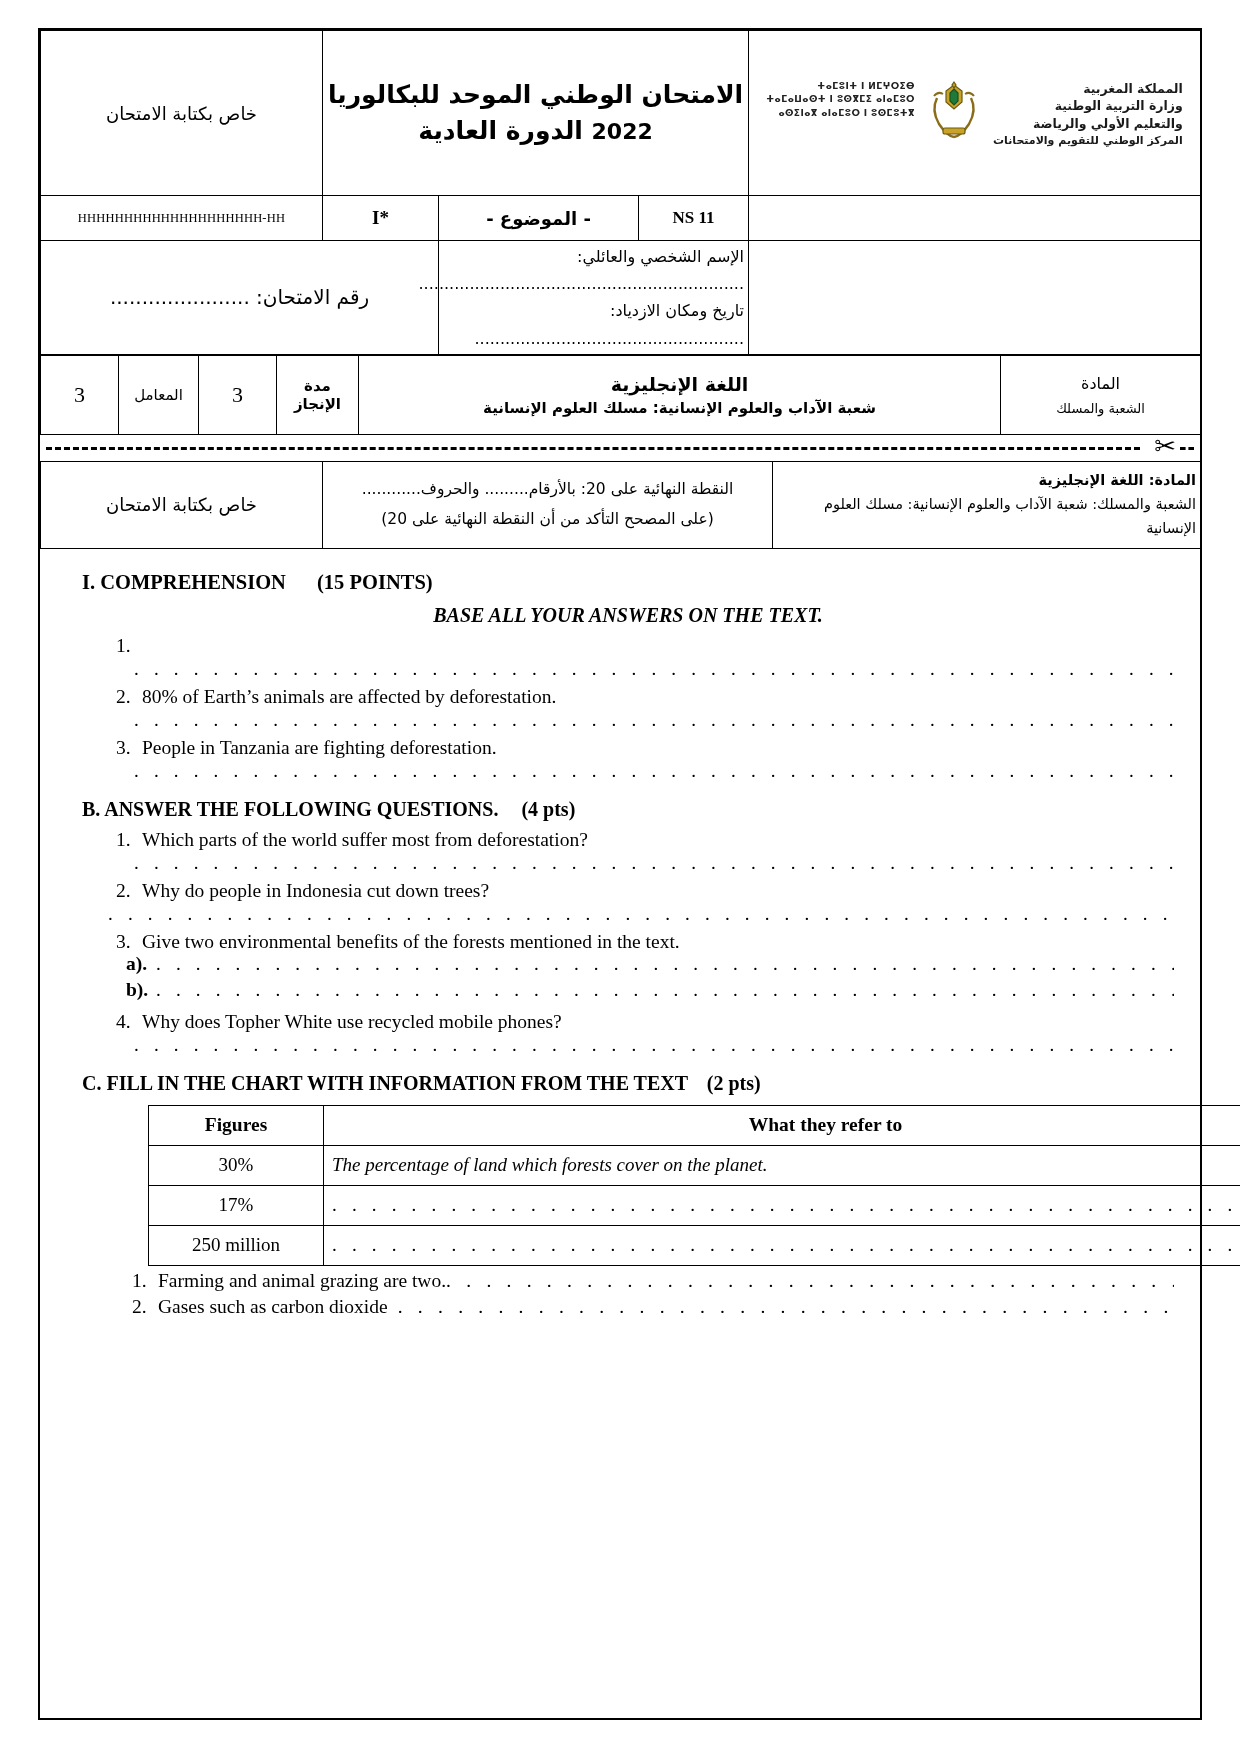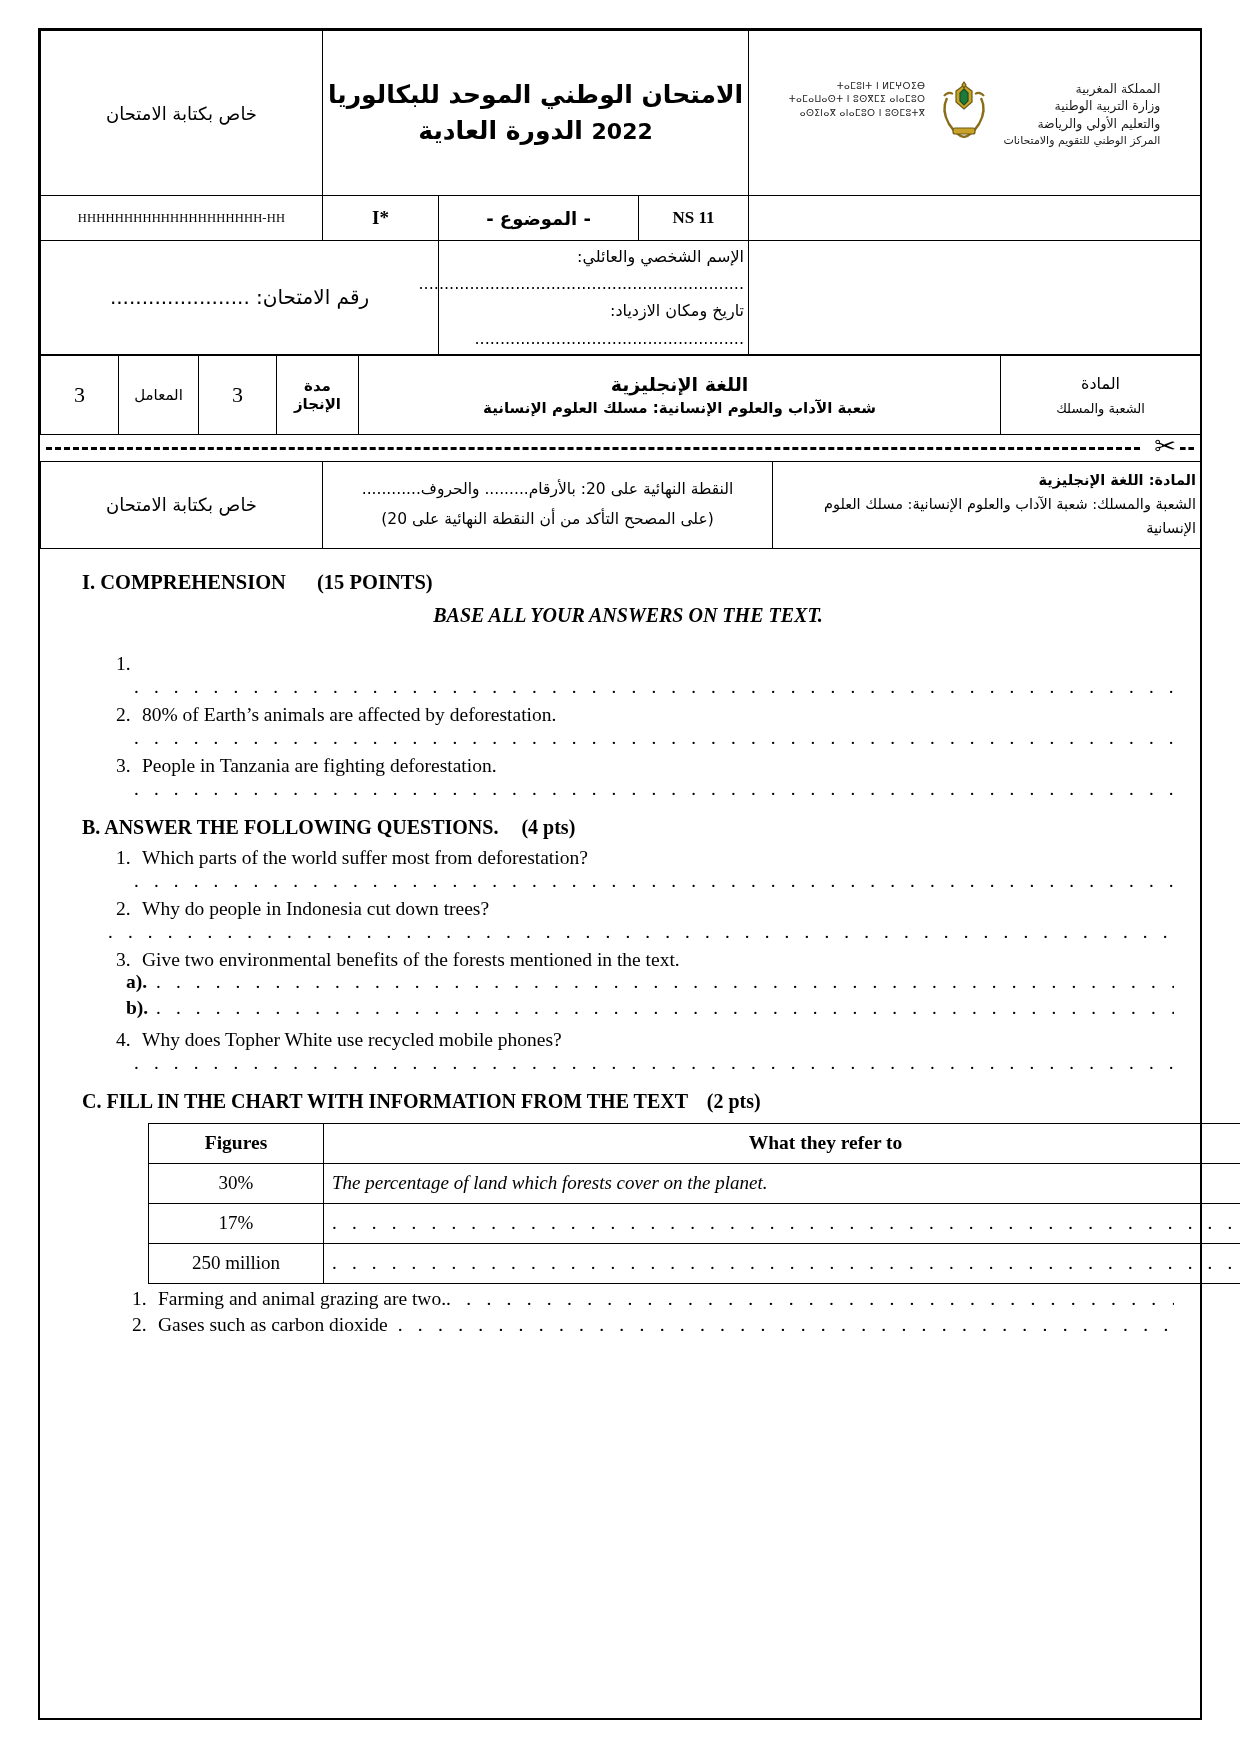--- a/index.html
+++ b/index.html
@@ -58,21 +58,21 @@
     color: #1a1a1a;
   }
   .tifi {
     font-family: "DejaVu Sans", sans-serif;
     font-size: 9px;
     letter-spacing: 0.4px;
     color: #222;
     text-align: right;
     line-height: 1.5;
   }
-  .logo-wrap { display:flex; align-items:flex-start; justify-content:center; gap:6px; padding: 4px 6px 2px; }
+  .logo-wrap { display:flex; align-items:flex-start; justify-content:center; gap:6px; padding: 4px 6px 2px; font-weight: bold; }
   .logo {
     width: 66px; height: 62px; flex: none;
     position: relative;
   }
   .cellctr { text-align: center; }
   .bold { font-weight: bold; }
   .hhh { font-family: "Liberation Serif", serif; font-size: 12.5px; letter-spacing: 0.2px; text-align:center; }
 
   
   .cutline {
@@ -106,21 +106,21 @@
     font-weight: bold;
     font-size: 20.5px;
     margin: 8px 0 2px 0;
   }
   .sec-head .pts { margin-left: 26px; }
   .center-it {
     text-align: center;
     font-weight: bold;
     font-style: italic;
     font-size: 20px;
-    margin: 10px 0 26px 0;
+    margin: 10px 0 8px 0;
   }
   .sub-head {
     font-weight: bold;
     font-size: 20px;
     margin: 16px 0 8px 0;
   }
   .qline {
     display: flex;
     align-items: baseline;
     margin: 2px 0 0 0;

